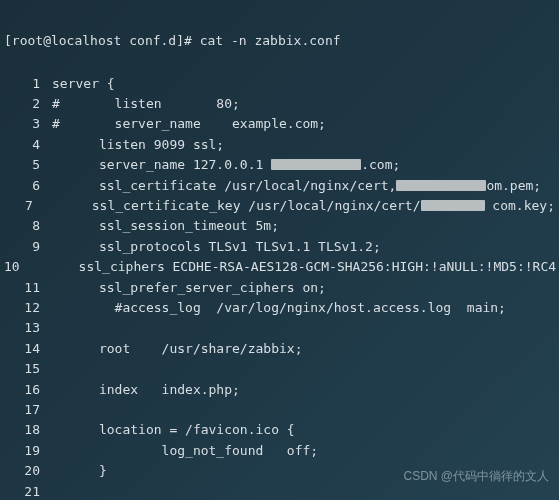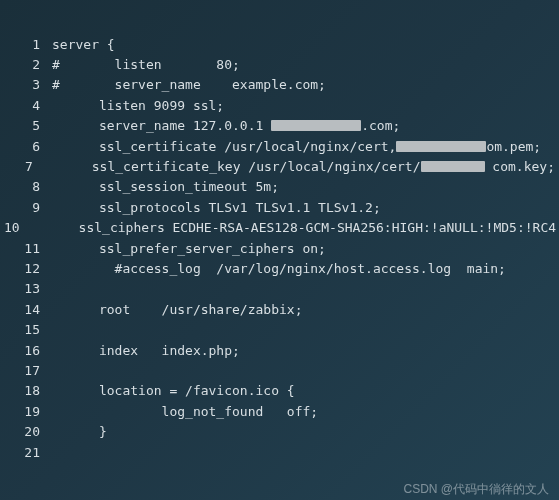--- a/index.html
+++ b/index.html
@@ -35,35 +35,36 @@
       text-align: right;
       padding-right: 12px;
       color: #d8dfe3;
     }
     .code {
       color: #d8dfe3;
       text-align: right;
     }
     .watermark {
       position: absolute;
-      bottom: 5px;
+      bottom: 18px;
       right: 10px;
       font-size: 12px;
       color: rgba(220, 225, 230, 0.5);
       font-family: sans-serif;
     }
     .redact {
       background: #b8bdc0;
       color: #b8bdc0;
       display: inline-block;
       height: 11px;
       vertical-align: middle;
       border-radius: 1px;
     }
   </style>
 </head>
 <body>
 
 <div class="terminal">
+  <div class="prompt">[root@localhost conf.d]# cat -n zabbix.conf</div>
   <div id="lines-container"><div class="line"><span class="lineno">1</span><span class="code">server {</span></div><div class="line"><span class="lineno">2</span><span class="code">#       listen       80;</span></div><div class="line"><span class="lineno">3</span><span class="code">#       server_name    example.com;</span></div><div class="line"><span class="lineno">4</span><span class="code">      listen 9099 ssl;</span></div><div class="line"><span class="lineno">5</span><span class="code">      server_name 127.0.0.1 </span><span class="redact" style="width: 90px;"></span><span class="code">.com;</span></div><div class="line"><span class="lineno">6</span><span class="code">      ssl_certificate /usr/local/nginx/cert,</span><span class="redact" style="width: 90px;"></span><span class="code">om.pem;</span></div><div class="line"><span class="lineno">7</span><span class="code">      ssl_certificate_key /usr/local/nginx/cert/</span><span class="redact" style="width: 80px;"></span><span class="code"> com.key;</span></div><div class="line"><span class="lineno">8</span><span class="code">      ssl_session_timeout 5m;</span></div><div class="line"><span class="lineno">9</span><span class="code">      ssl_protocols TLSv1 TLSv1.1 TLSv1.2;</span></div><div class="line"><span class="lineno">10</span><span class="code">      ssl_ciphers ECDHE-RSA-AES128-GCM-SHA256:HIGH:!aNULL:!MD5:!RC4:!DHE;</span></div><div class="line"><span class="lineno">11</span><span class="code">      ssl_prefer_server_ciphers on;</span></div><div class="line"><span class="lineno">12</span><span class="code">        #access_log  /var/log/nginx/host.access.log  main;</span></div><div class="line"><span class="lineno">13</span><span class="code"></span></div><div class="line"><span class="lineno">14</span><span class="code">      root    /usr/share/zabbix;</span></div><div class="line"><span class="lineno">15</span><span class="code"></span></div><div class="line"><span class="lineno">16</span><span class="code">      index   index.php;</span></div><div class="line"><span class="lineno">17</span><span class="code"></span></div><div class="line"><span class="lineno">18</span><span class="code">      location = /favicon.ico {</span></div><div class="line"><span class="lineno">19</span><span class="code">              log_not_found   off;</span></div><div class="line"><span class="lineno">20</span><span class="code">      }</span></div><div class="line"><span class="lineno">21</span><span class="code"></span></div></div>
 </div>
 
 <div class="watermark">CSDN @代码中徜徉的文人</div>
 
 </body></html>

